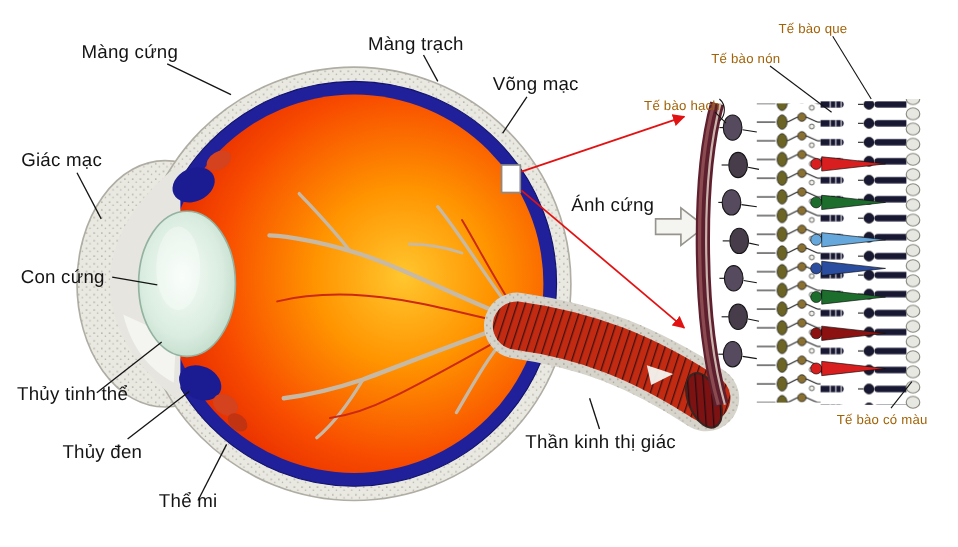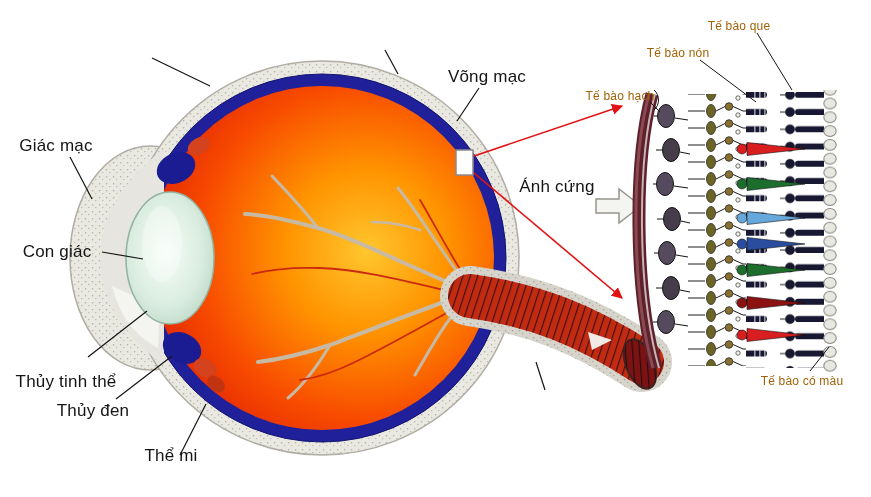--- a/index.html
+++ b/index.html
@@ -203,26 +203,29 @@
     <line x1="180" y1="455" x2="206" y2="404"></line>
     <line x1="545" y1="390" x2="536" y2="362"></line>
     <line x1="757" y1="33" x2="792" y2="90" stroke-width="1"></line>
     <line x1="700" y1="60" x2="756" y2="102" stroke-width="1"></line>
     <line x1="650" y1="102" x2="660" y2="112" stroke-width="1"></line>
     <path d="M654,90 C660,95 660,105 654,110" stroke-width="1"></path>
     <line x1="810" y1="371" x2="829" y2="347" stroke-width="1"></line>
   </g>
 </svg>
 
+<div class="lbl" style="left:118px;top:48px">Màng cứng</div>
+<div class="lbl" style="left:378px;top:40px">Màng trạch</div>
 <div class="lbl" style="left:487px;top:77px">Võng mạc</div>
 <div class="lbl" style="left:56px;top:146px">Giác mạc</div>
-<div class="lbl" style="left:57px;top:252px">Con giác</div>
-<div class="lbl" style="left:66px;top:382px">Thủy tinh thể</div>
+<div class="lbl" style="left:57px;top:252px">Con cứng</div>
+<div class="lbl" style="left:66px;top:359px">Thủy tinh thể</div>
 <div class="lbl" style="left:93px;top:411px">Thủy đen</div>
 <div class="lbl" style="left:171px;top:456px">Thể mi</div>
+<div class="lbl" style="left:546px;top:402px">Thần kinh thị giác</div>
 <div class="lbl" style="left:557px;top:187px">Ánh cứng</div>
 
 <div class="lbl sm" style="left:739px;top:26px">Tế bào que</div>
 <div class="lbl sm" style="left:678px;top:53px">Tế bào nón</div>
 <div class="lbl sm" style="left:620px;top:96px">Tế bào hạch</div>
 <div class="lbl sm" style="left:802px;top:381px">Tế bào có màu</div>
 
 </div>
 
 </body></html>

